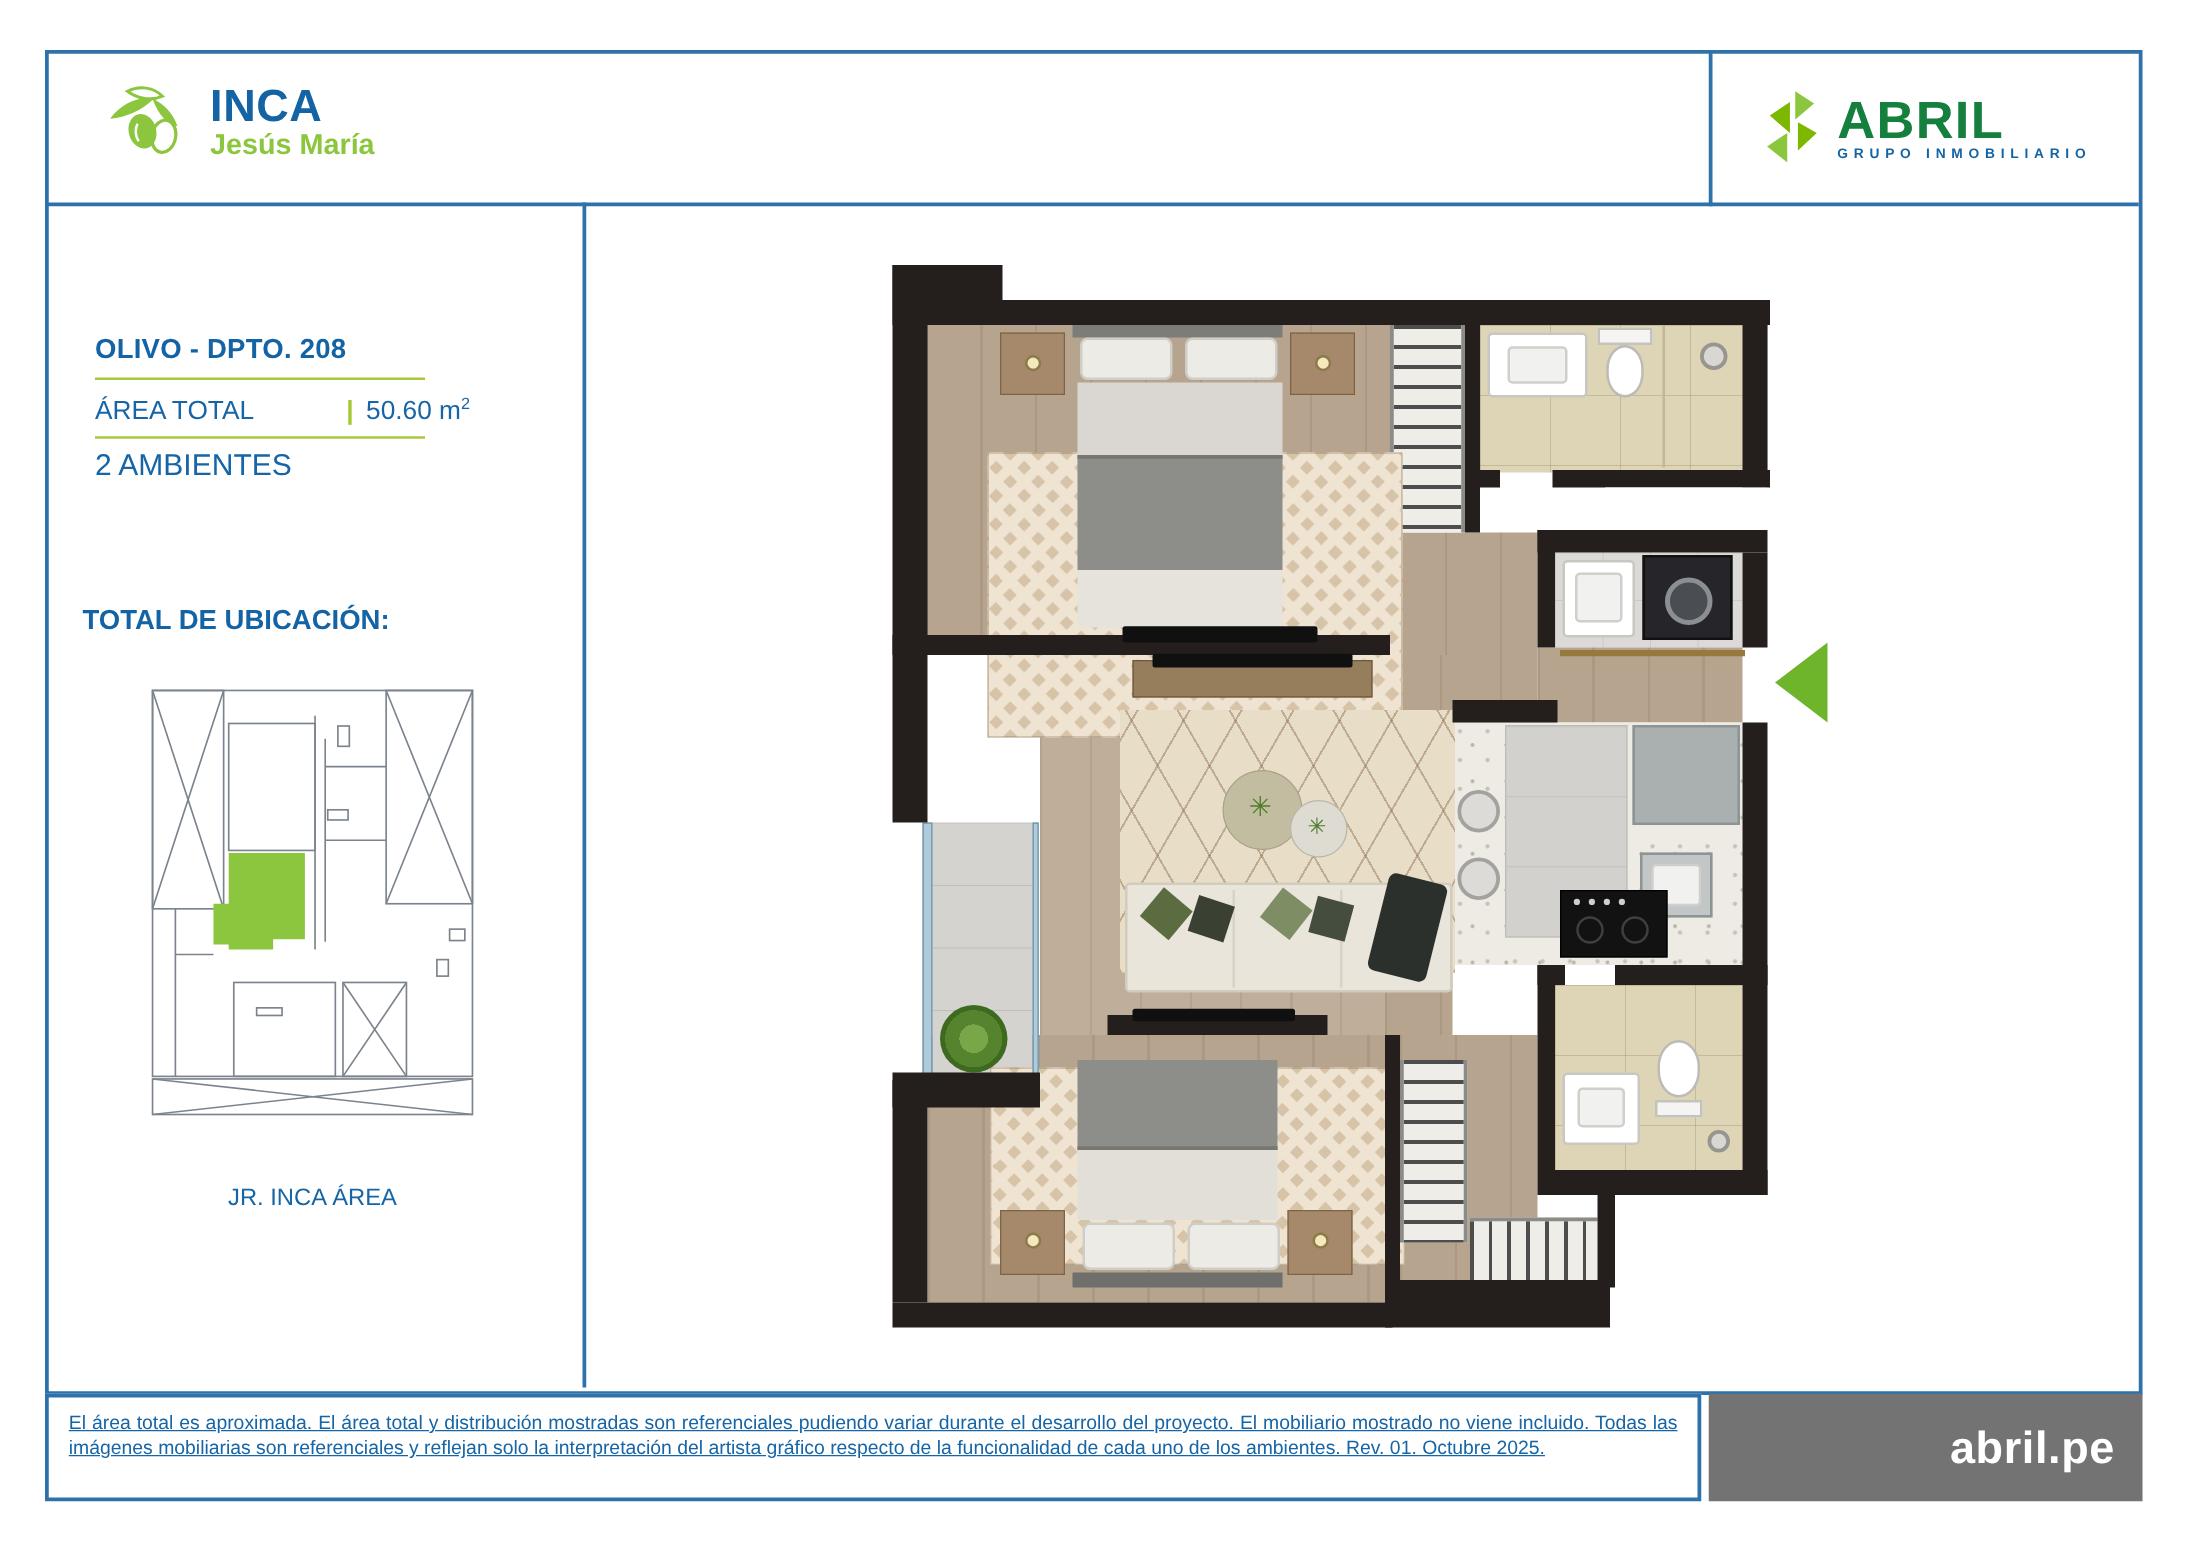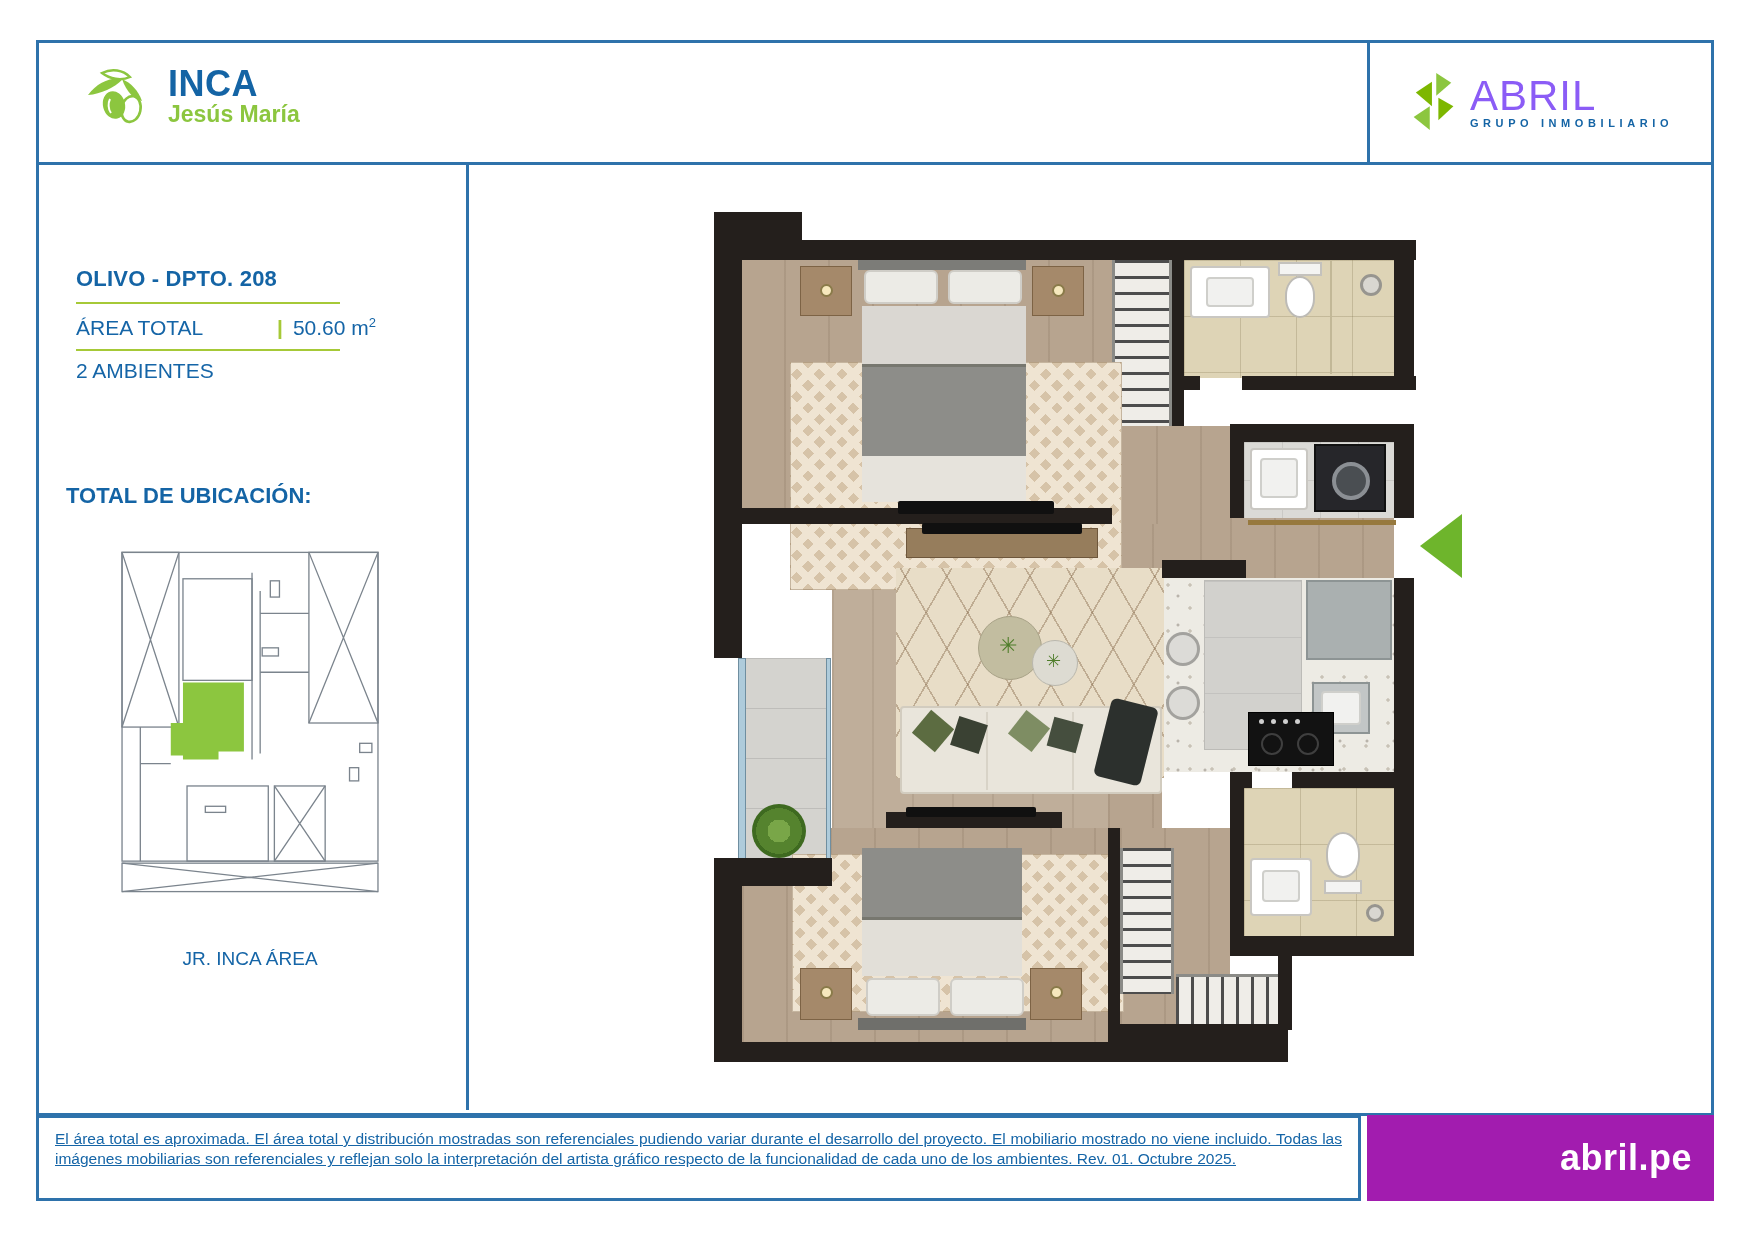--- a/index.html
+++ b/index.html
@@ -6,34 +6,34 @@
   .page{position:relative;width:1754px;height:1240px;background:#fff;
         font-family:"Liberation Sans",sans-serif;overflow:hidden;}
   .abs{position:absolute;}
   
   .frame{position:absolute;left:36px;top:40px;width:1672px;height:1070px;border:3px solid #2e72ab;background:#fff;}
   .hline{position:absolute;background:#2e72ab;}
   .vline{position:absolute;background:#2e72ab;}
   
   .olivo-name{font-size:36px;font-weight:800;color:#1464a5;letter-spacing:.5px;line-height:1;}
   .olivo-district{font-size:23px;font-weight:700;color:#8cc63f;line-height:1.1;}
-  .abril-name{font-size:42px;font-weight:400;color:#8b5cf6;line-height:.9;letter-spacing:1px;}
+  .abril-name{font-size:42px;font-weight:700;color:#15803d;line-height:.9;letter-spacing:1px;}
   .abril-tag{font-size:11px;font-weight:700;color:#1464a5;letter-spacing:4.6px;margin-top:3px;}
   
   .unit-title{font-size:22px;font-weight:800;color:#1464a5;letter-spacing:.2px;}
   .grule{position:absolute;height:2px;background:#a6c937;}
   .area-row{font-size:21px;color:#1565a7;display:flex;align-items:baseline;}
   .pipe{color:#a6c937;font-weight:700;padding:0 10px 0 2px;}
-  .rooms{font-size:21px;color:#1565a7;}
+  .rooms{font-size:24px;color:#1565a7;}
   .map-title{font-size:22px;font-weight:800;color:#1464a5;}
   .street{font-size:19px;color:#1565a7;text-align:center;}
   
   .disc-box{position:absolute;left:36px;top:1115px;width:1325px;height:86px;border:3px solid #2e72ab;box-sizing:border-box;background:#fff;}
   .disc-text{margin:11px 16px;font-size:15.5px;line-height:1.32;color:#1565a7;text-align:justify;text-decoration:underline;}
-  .site-box{position:absolute;left:1367px;top:1115px;width:347px;height:86px;background:#a21caf;
+  .site-box{position:absolute;left:1367px;top:1115px;width:347px;height:86px;background:#737373;
             display:flex;align-items:center;justify-content:flex-end;box-sizing:border-box;padding-right:22px;}
   .site-text{color:#fff;font-size:36px;font-weight:800;letter-spacing:.5px;}
   
   .plan{position:absolute;left:600px;top:212px;width:862px;height:850px;}
   .plan div{position:absolute;box-sizing:border-box;}
   .wall{background:#241f1c;z-index:4;}
   .wood{background:#b7a48f;
     background-image:repeating-linear-gradient(90deg,rgba(70,50,30,.10) 0 2px,rgba(0,0,0,0) 2px 44px);z-index:1;}
   .wood2{background:#bfae9a;
     background-image:repeating-linear-gradient(90deg,rgba(70,50,30,.09) 0 2px,rgba(0,0,0,0) 2px 40px);z-index:1;}

